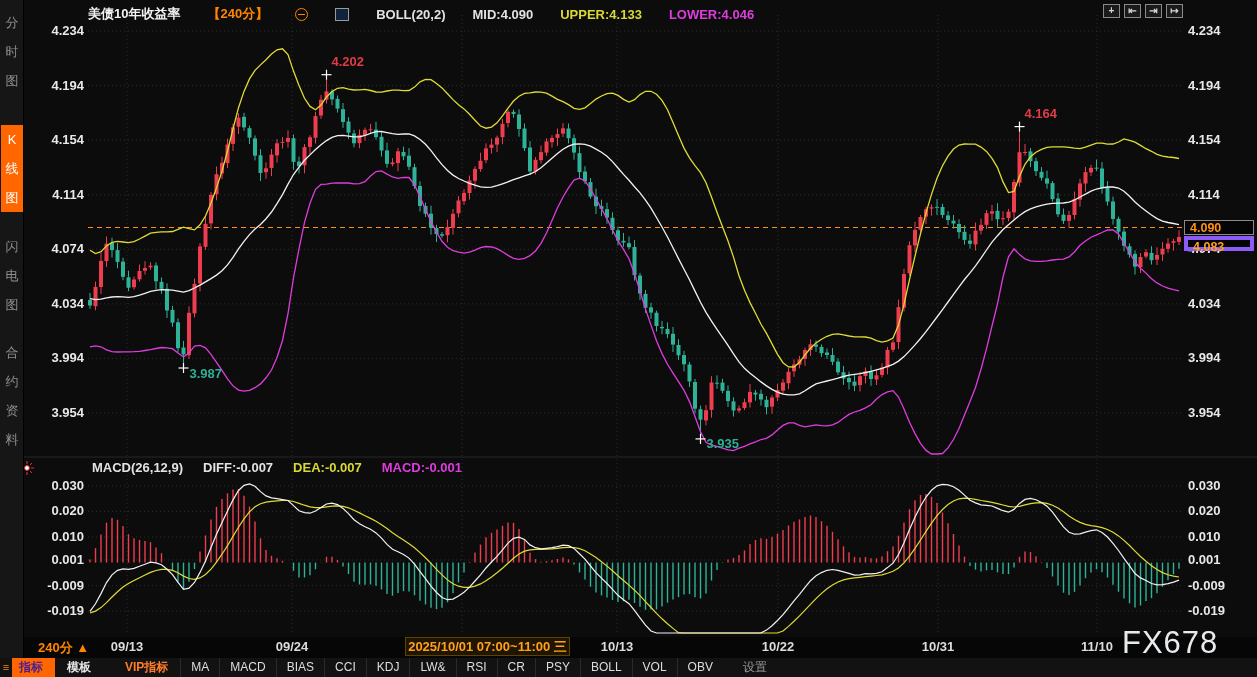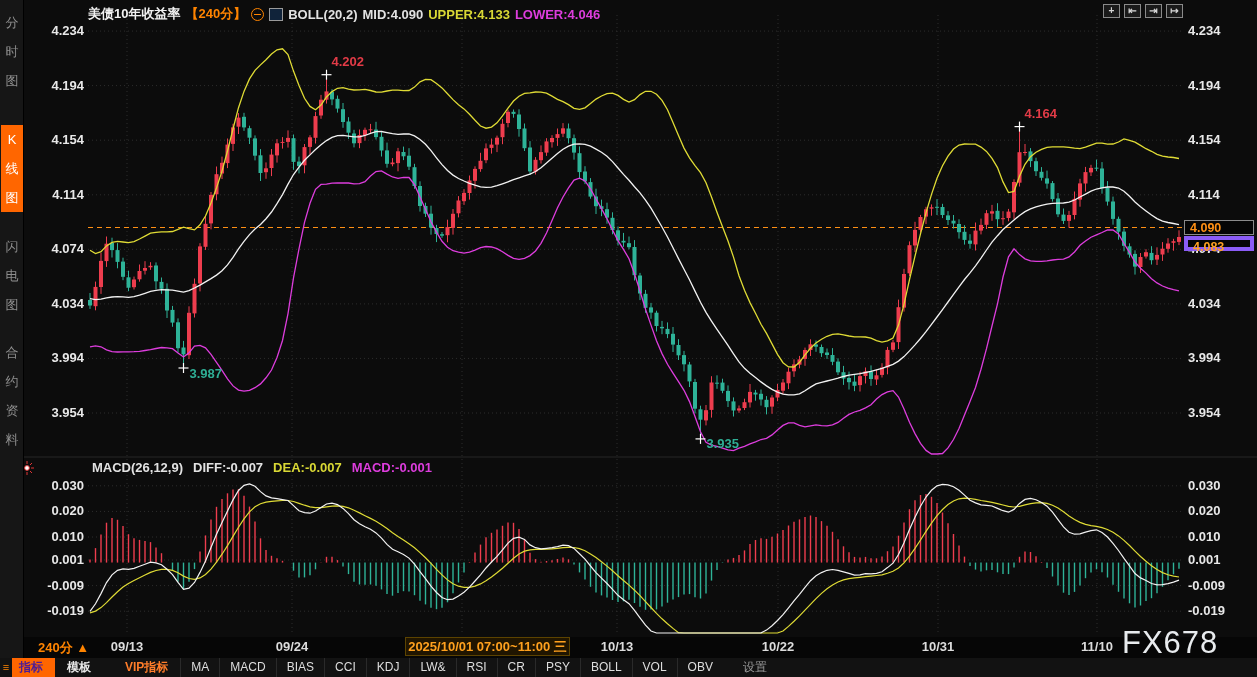--- a/index.html
+++ b/index.html
@@ -7,21 +7,21 @@
     font-family:"Liberation Sans", sans-serif; -webkit-user-select:none; user-select:none; }
   #app { position:relative; width:1257px; height:677px; background:#0c0c0c; }
 
   
   #sidebar { position:absolute; left:0; top:0; width:24px; height:658px; background:#161616; border-right:1px solid #000; z-index:6; }
   .side-tab { position:absolute; left:1px; width:22px; text-align:center; color:#8f8f8f; font-size:13px; line-height:29px; cursor:pointer; }
   .side-tab span { display:block; }
   .side-tab.active { background:#ff6600; color:#fff; }
 
   
-  #main-header { position:absolute; left:88px; top:5px; height:18px; display:flex; align-items:center; gap:5px; z-index:5; font-size:13px; font-weight:bold; white-space:nowrap; }
+  #main-header { position:absolute; left:88px; top:5px; height:18px; display:flex; align-items:center; gap:27px; z-index:5; font-size:13px; font-weight:bold; white-space:nowrap; }
   .hdr-title { color:#f2f2f2; }
   .hdr-period { color:#ff8400; }
   .zoomout-ic { width:13px; height:13px; border:1px solid #ff8400; border-radius:50%; position:relative; cursor:pointer; }
   .zoomout-ic::after { content:""; position:absolute; left:2px; right:2px; top:5px; height:1px; background:#ff8400; }
   .mini-chart-ic { width:14px; height:13px; border:1px solid #9a9a9a; background:#10233a; cursor:pointer; }
   .hdr-boll, .hdr-mid { color:#e2e2e2; }
   .hdr-upper { color:#d9d835; }
   .hdr-lower { color:#dd3ddd; }
 
   
@@ -42,21 +42,21 @@
   .annot { position:absolute; font-size:13px; font-weight:bold; z-index:4; white-space:nowrap; }
   .annot.hi { color:#e23b47; } .annot.lo { color:#2fae95; }
 
   
   .price-tag { position:absolute; left:1184px; width:70px; height:15px; background:#050505;
     color:#ff9015; font-size:12.5px; font-weight:bold; line-height:14px; padding-left:5px; z-index:4; }
   #tag-level { border:1px solid #8a8a8a; }
   #tag-last  { border:4px solid #8b5cf6; color:#ffa022; }
 
   
-  #macd-header { position:absolute; left:92px; top:460px; display:flex; gap:10px; font-size:13px; font-weight:bold; z-index:3; white-space:nowrap; }
+  #macd-header { position:absolute; left:92px; top:460px; display:flex; gap:20px; font-size:13px; font-weight:bold; z-index:3; white-space:nowrap; }
   .macd-name { color:#e2e2e2; } .macd-dea { color:#d9d835; } .macd-macd { color:#dd3ddd; }
   #alert-ic { position:absolute; left:20px; top:461px; width:14px; height:14px; z-index:4; cursor:pointer; }
 
   
   #timeline { position:absolute; left:0; top:637px; width:1257px; height:21px; background:#060606; z-index:3; }
   #period-sel { position:absolute; left:38px; top:2px; color:#ff8400; font-size:13px; font-weight:bold; cursor:pointer; }
   .date-tick { position:absolute; top:2px; transform:translateX(-50%); color:#dcdcdc; font-size:13px; font-weight:bold; }
   #session-box { position:absolute; left:405px; top:0px; width:165px; height:19px; background:#201500;
     border:1px solid #5c4300; color:#ffa11e; font-size:13px; font-weight:bold; text-align:center; line-height:17px; }
   #watermark { position:absolute; left:1122px; top:-12px; color:#e8ebee; font-size:31px; letter-spacing:1px; z-index:4; }

